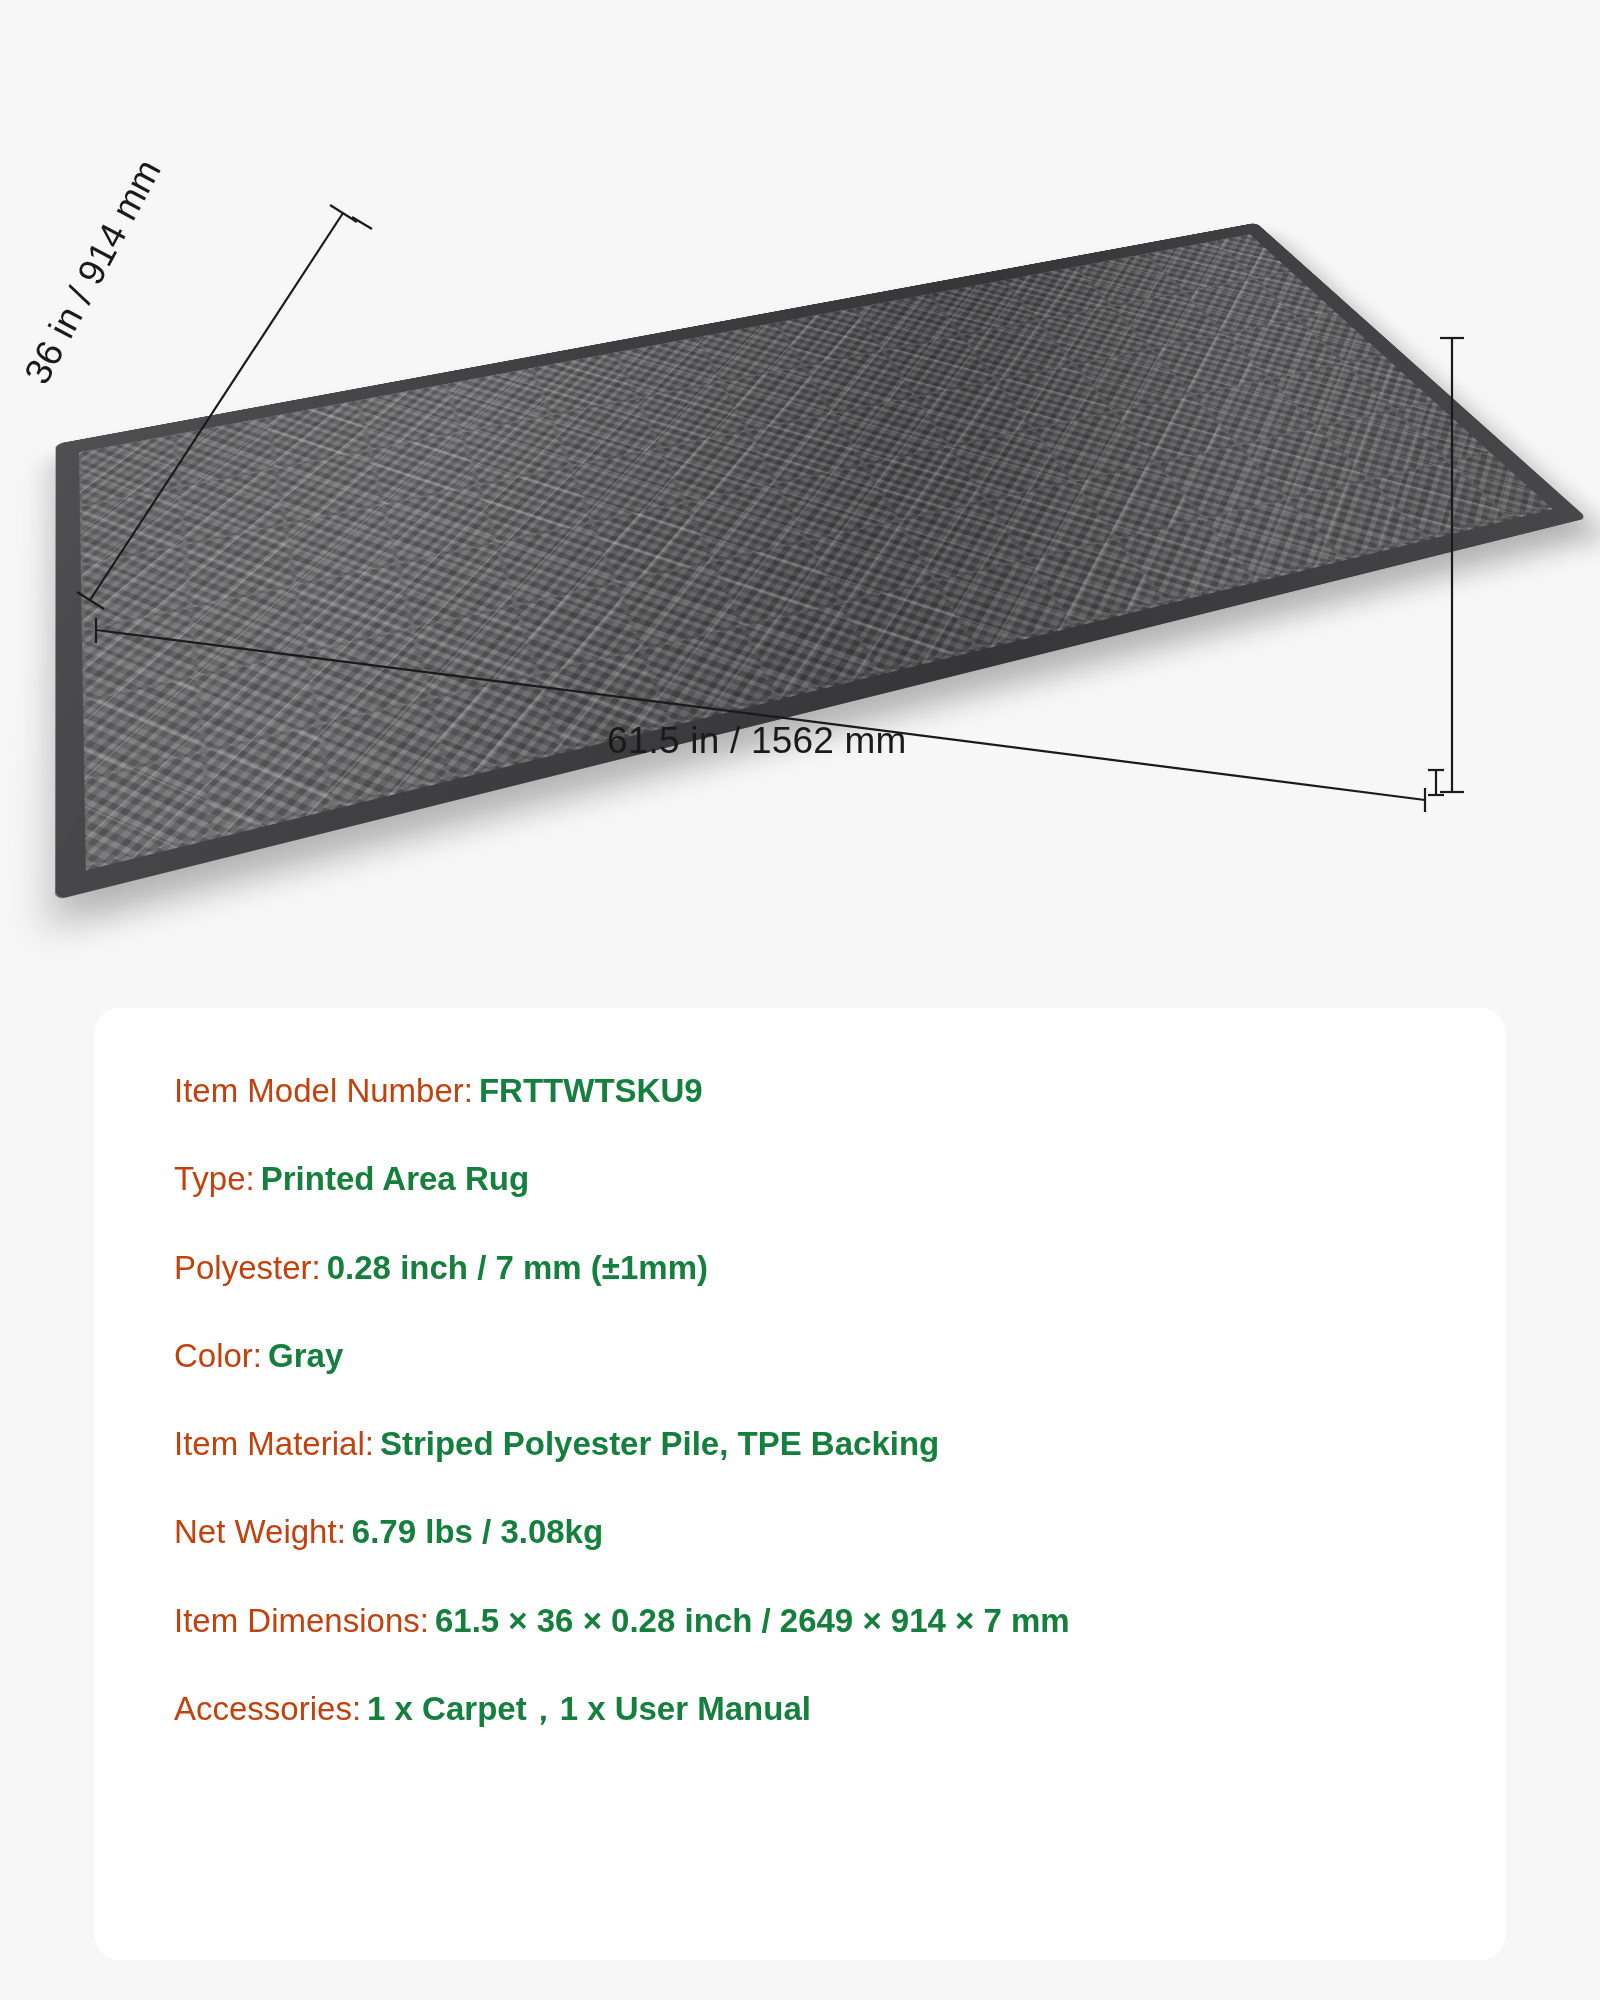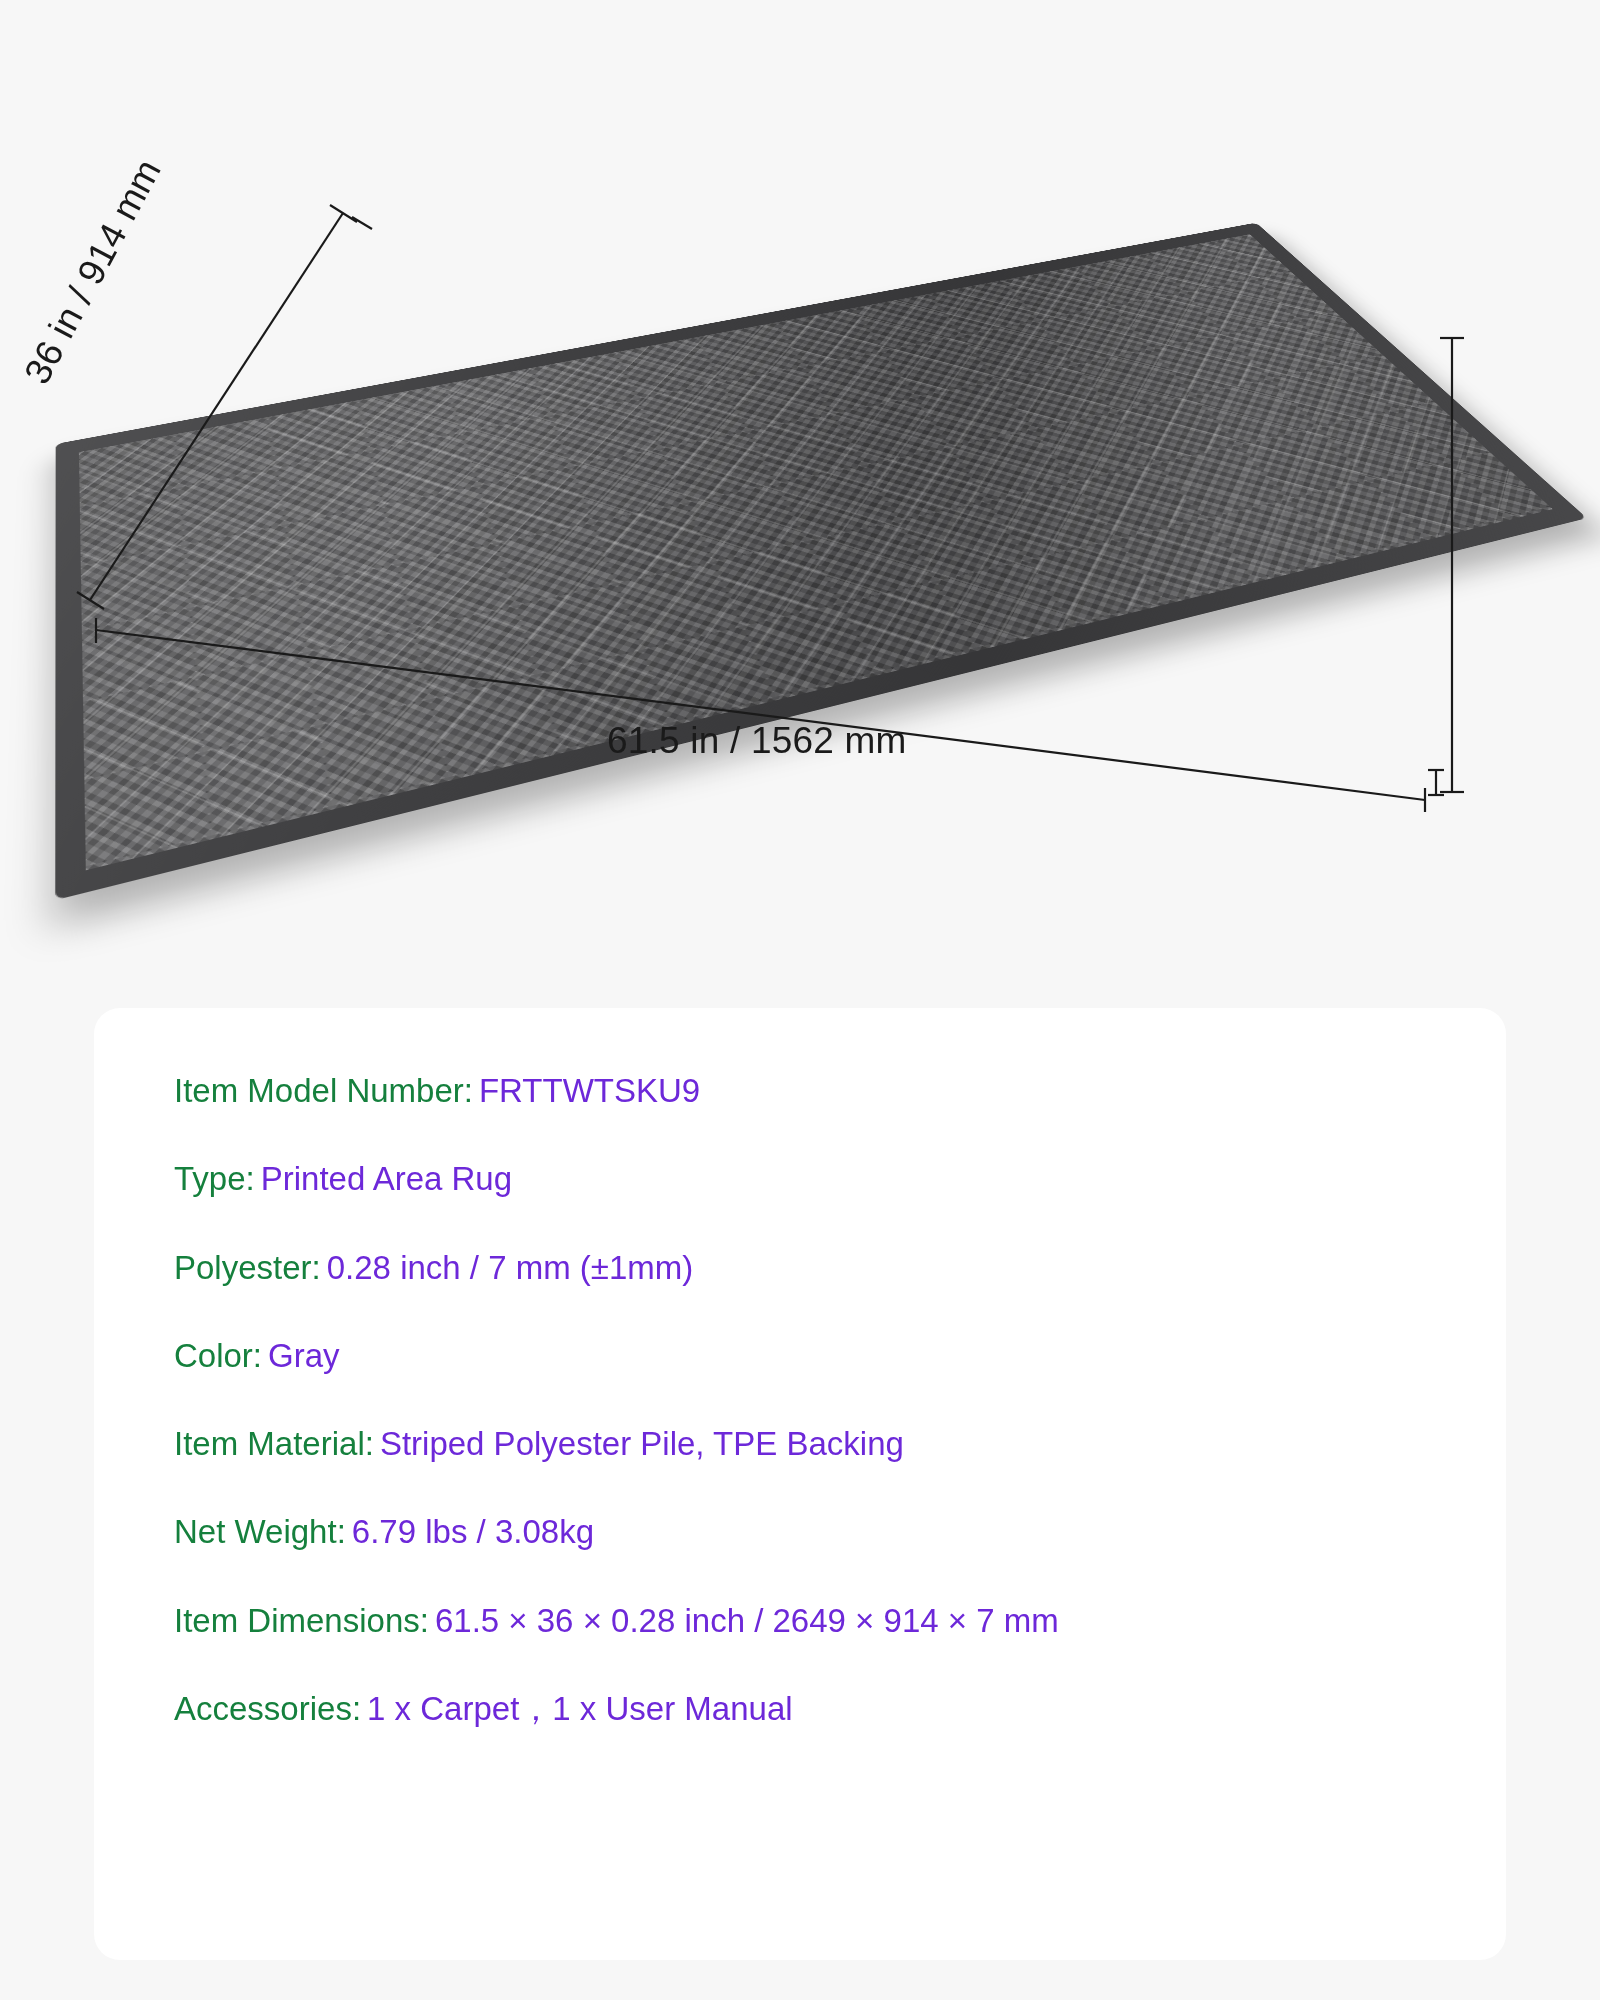--- a/index.html
+++ b/index.html
@@ -145,25 +145,25 @@
     font-size: 33px;
     line-height: 1.25;
     margin-bottom: 47px;
     color: #1b1b1b;
     white-space: nowrap;
   }
   .spec-row:last-child { margin-bottom: 0; }
 
   .spec-key {
     font-weight: 400;
+    color: #c2410c;
+  }
+  .spec-val {
+    font-weight: 700;
     color: #15803d;
-  }
-  .spec-val {
-    font-weight: 400;
-    color: #6d28d9;
     margin-left: 6px;
   }
 </style>
 </head>
 <body>
 
 <div class="product-figure">
 
   <div class="mat-stage">
     <div class="mat-wrap">

